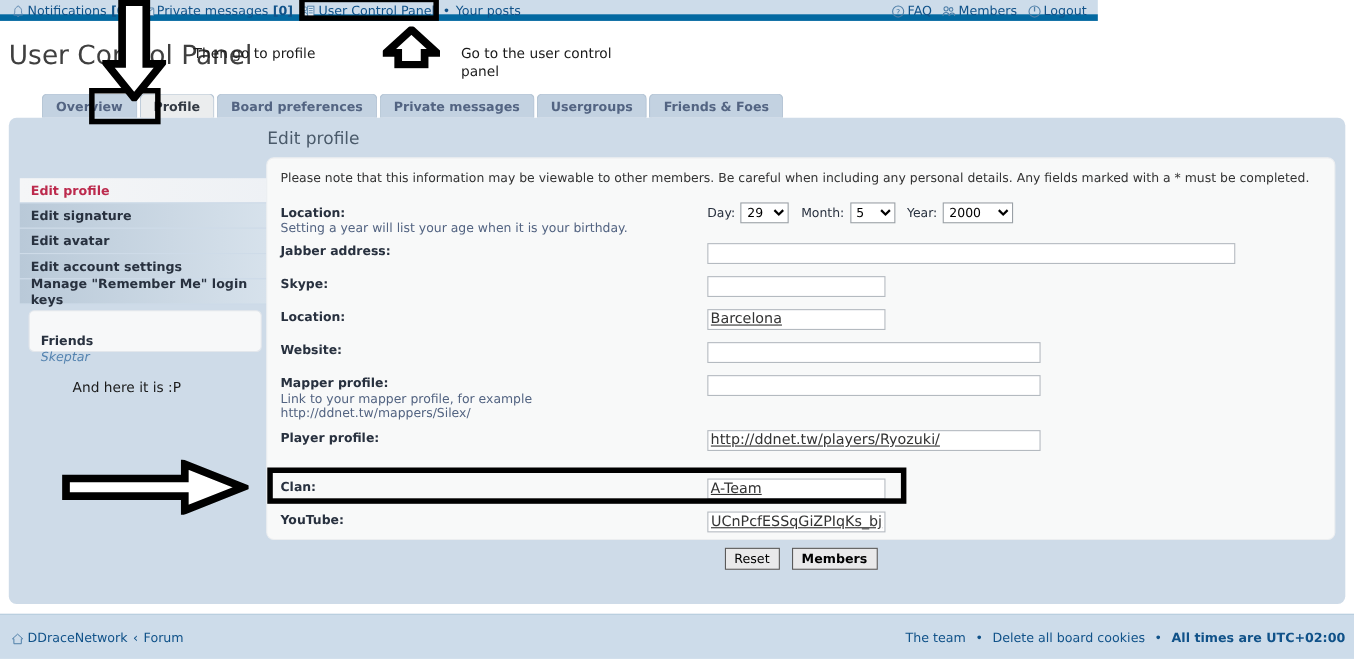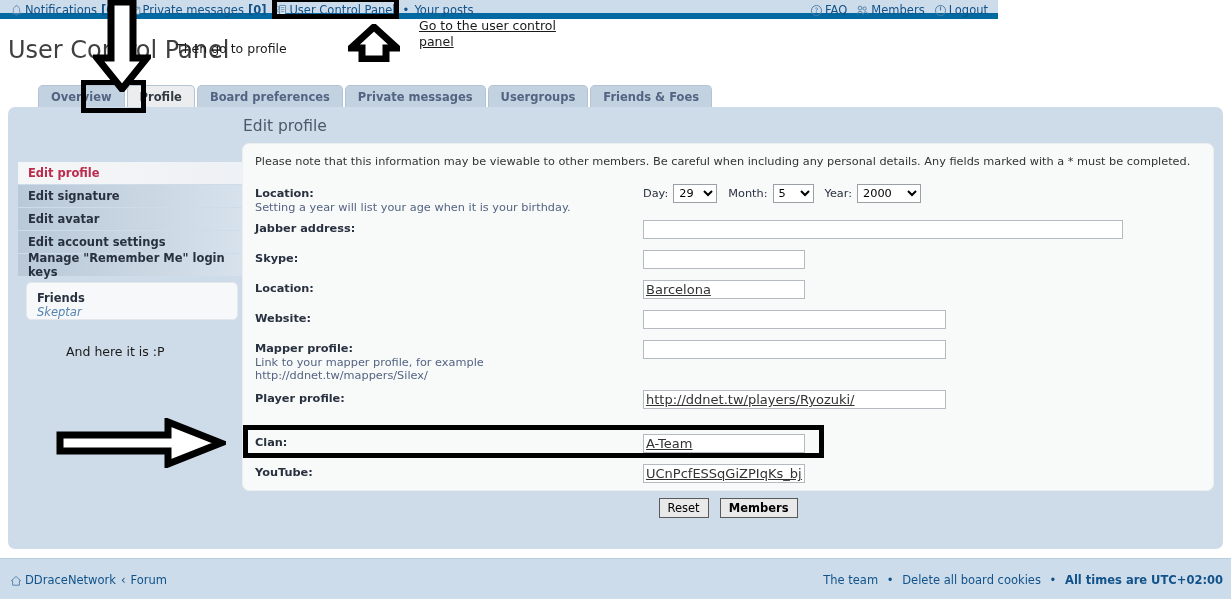--- a/index.html
+++ b/index.html
@@ -97,21 +97,21 @@
   .side-item.active {
     color: #bc2a4d;
     background: linear-gradient(to right, #f5f6f7, #eef1f5);
   }
   .friends-box {
     position: absolute; left: 18px; top: 175px;
     width: 212px; height: 38px;
     background: #f7f8f9;
     border: 1px solid #e3e7ec;
     border-radius: 5px;
-    padding: 8px 0 0 10px;
+    padding: 20px 0 0 10px;
   }
   .friends-title {
     font-size: 11.5px; font-weight: bold; color: #28313f;
     line-height: 14px;
   }
   .friends-name {
     font-size: 11.5px; font-style: italic; color: #5584b0;
     line-height: 14px;
   }
 
@@ -488,18 +488,18 @@
   <svg class="anno-arrow" style="left:348px; top:24px;" width="52" height="38" viewBox="0 0 52 38">
     <path d="M26 3 L49 24 H38 V35 H14 V24 H3 Z" fill="#ffffff" stroke="#000000" stroke-width="7" stroke-linejoin="miter"></path>
   </svg>
 
   <svg class="anno-arrow" style="left:56px; top:418px;" width="170" height="50" viewBox="0 0 170 50">
     <path d="M4 17 H112 V4 L165 25 L112 46 V33 H4 Z" fill="#ffffff" stroke="#000000" stroke-width="7" stroke-linejoin="miter"></path>
   </svg>
 
   <div class="anno-text" style="left:176px; top:41px; width:180px;">Then go to profile</div>
 
-  <div class="anno-text" style="left:419px; top:18px; width:150px; white-space:pre-line;text-decoration:underline;">Go to the user control
+  <div class="anno-text" style="left:419px; top:41px; width:150px; white-space:pre-line;">Go to the user control
 panel</div>
 
   <div class="anno-text" style="left:66px; top:344px; width:200px;">And here it is :P</div>
 
 </div>
 
 </body></html>

